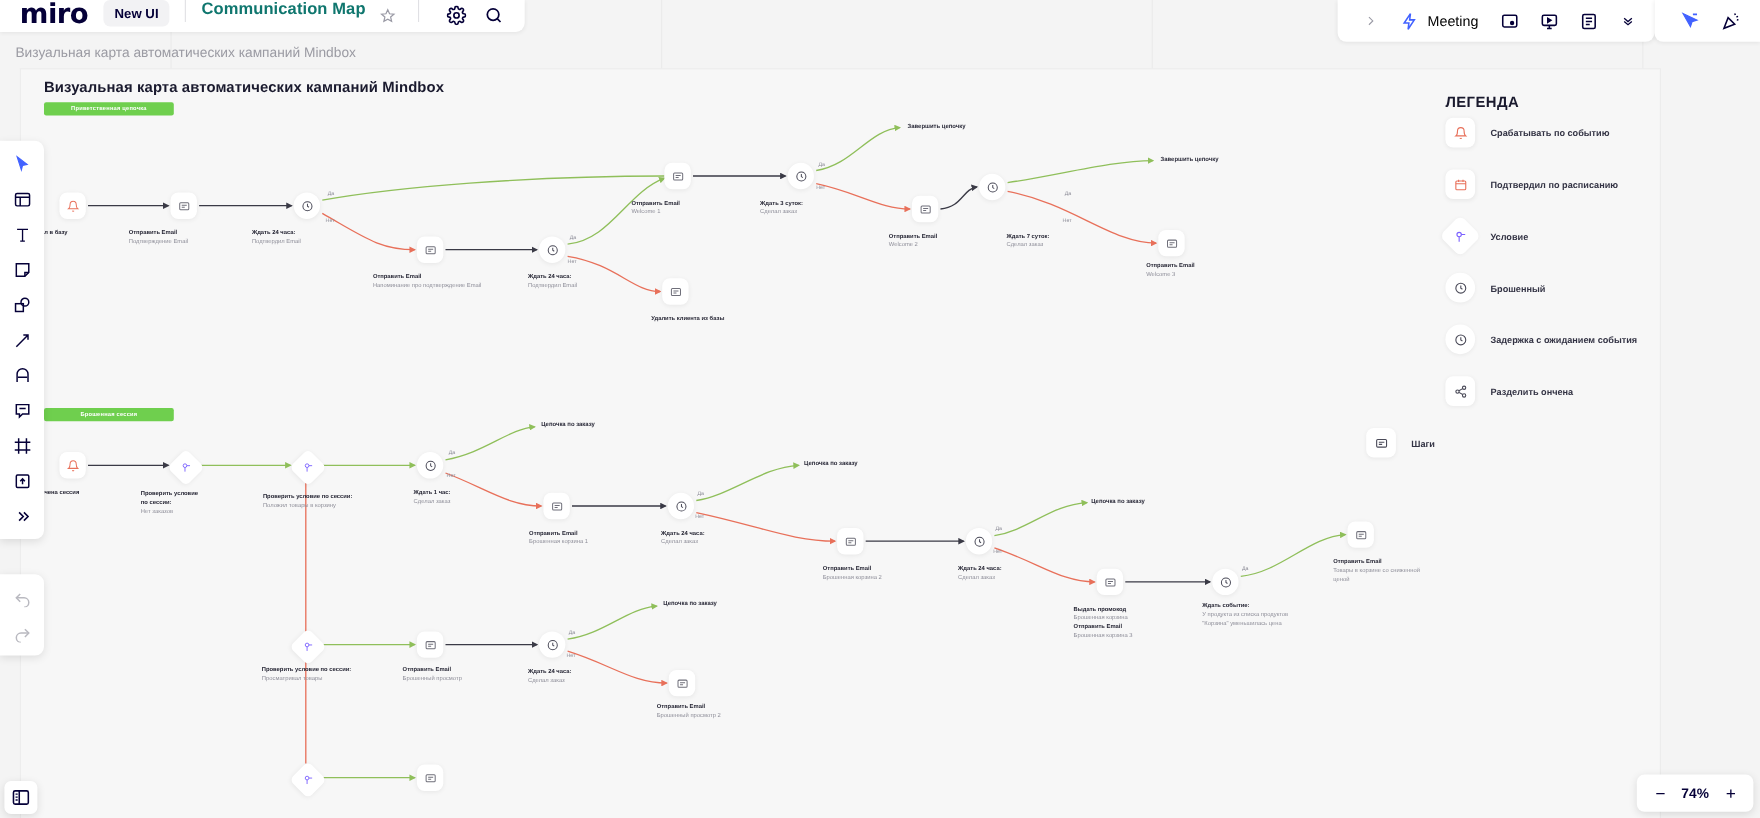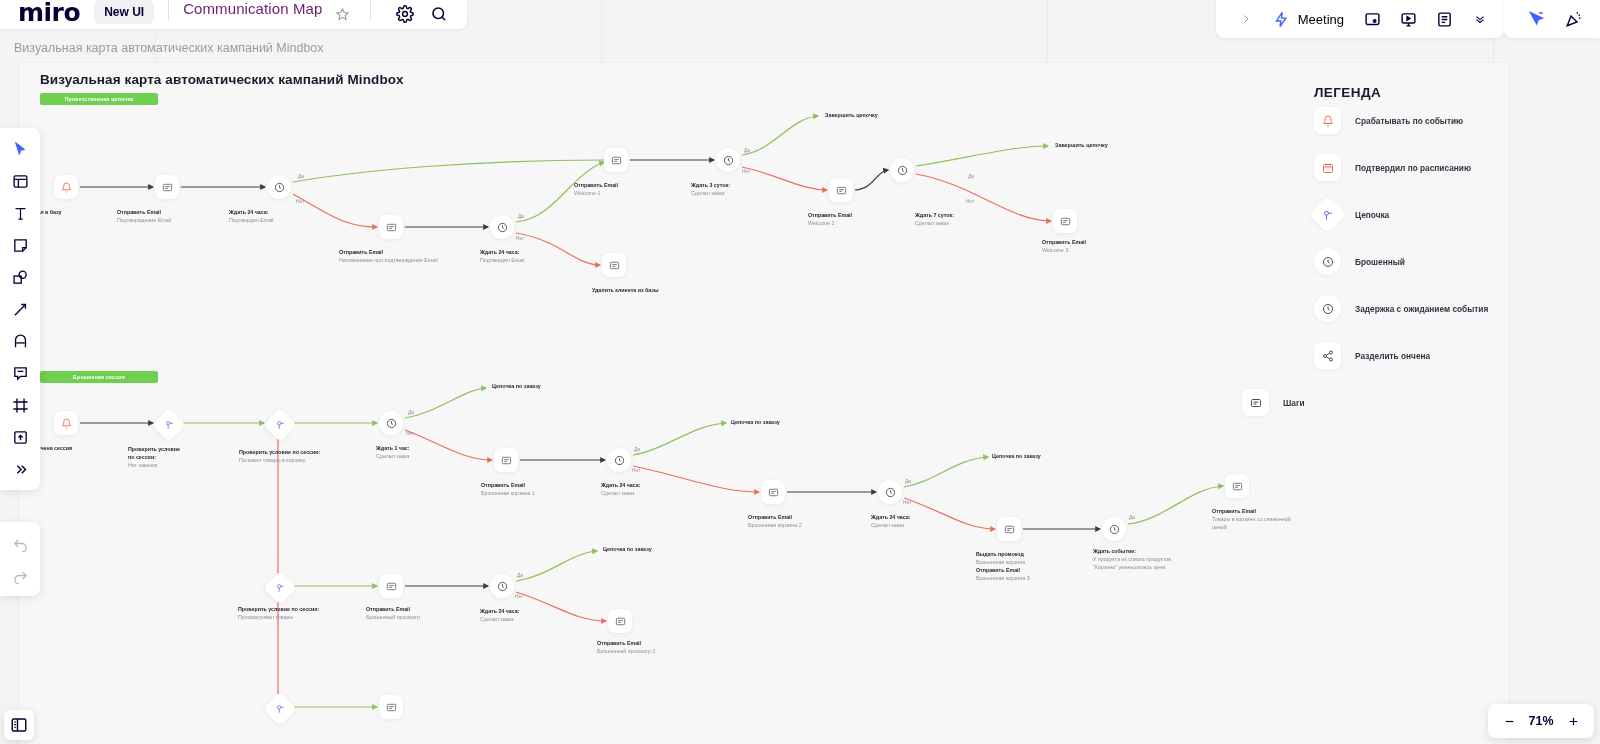--- a/index.html
+++ b/index.html
@@ -32,21 +32,21 @@
   .miro-logo {
     font-family: "DejaVu Sans", sans-serif;
     font-size: 25px; font-weight: 700; color: #050038;
     letter-spacing: -0.5px; line-height: 1;
   }
   .newui-chip {
     margin-left: 14px; background:#f2f2f4; color:#050038;
     font-size: 12px; font-weight:700; padding: 5px 10px; border-radius: 6px;
   }
   .divider-v { width:1px; height:20px; background:#e0e0e4; margin:0 14px; }
-  .board-title { font-size: 15px; font-weight: 400; color:#701a75; letter-spacing:.1px;}
+  .board-title { font-size: 15px; font-weight: 700; color:#0f766e; letter-spacing:.1px;}
   .ic-btn {
     width: 28px; height:28px; display:flex; align-items:center; justify-content:center;
     color:#050038; margin-left: 6px; border-radius:6px; cursor:pointer;
   }
   .subtitle {
     position:absolute; left: 14px; top: 41px;
     font-size: 12.5px; color: #9b9ba3; z-index: 30;
   }
 
   .topbar-right {
@@ -566,21 +566,21 @@
           </div>
           <div class="legend-txt">Подтвердил по расписанию</div>
         </div>
         <div class="legend-row" style="left: 1314px; top: 201px;">
           <div class="legend-ic diamond">
             <svg width="12" height="12" viewBox="0 0 24 24" fill="none" stroke="#7b61ff" stroke-width="2">
               <circle cx="10" cy="8" r="4"></circle>
               <path d="M10 12v9M14 8h7"></path>
             </svg>
           </div>
-          <div class="legend-txt">Цепочка</div>
+          <div class="legend-txt">Условие</div>
         </div>
         <div class="legend-row" style="left: 1314px; top: 248px;">
           <div class="legend-ic circ">
             <svg width="12" height="12" viewBox="0 0 24 24" fill="none" stroke="#4a4a58" stroke-width="2">
               <circle cx="12" cy="12" r="9"></circle>
               <path d="M12 7v5l3 2"></path>
             </svg>
           </div>
           <div class="legend-txt">Брошенный</div>
         </div>
@@ -782,21 +782,21 @@
         <path d="M5.5 8h2.6M5.5 11.5h2.6M5.5 15h2.6" stroke-width="1.6"></path>
       </svg>
   </div>
 
   <div class="zoomctl">
     <span class="zb">
       <svg width="13" height="13" viewBox="0 0 24 24" stroke="#050038" stroke-width="2.2">
           <path d="M5 12h14"></path>
         </svg>
     </span>
-    <span class="zoomval">71%</span>
+    <span class="zoomval">74%</span>
     <span class="zb">
       <svg width="13" height="13" viewBox="0 0 24 24" stroke="#050038" stroke-width="2.2">
           <path d="M12 5v14M5 12h14"></path>
         </svg>
     </span>
   </div>
 
 </div>
 
 </body></html>

